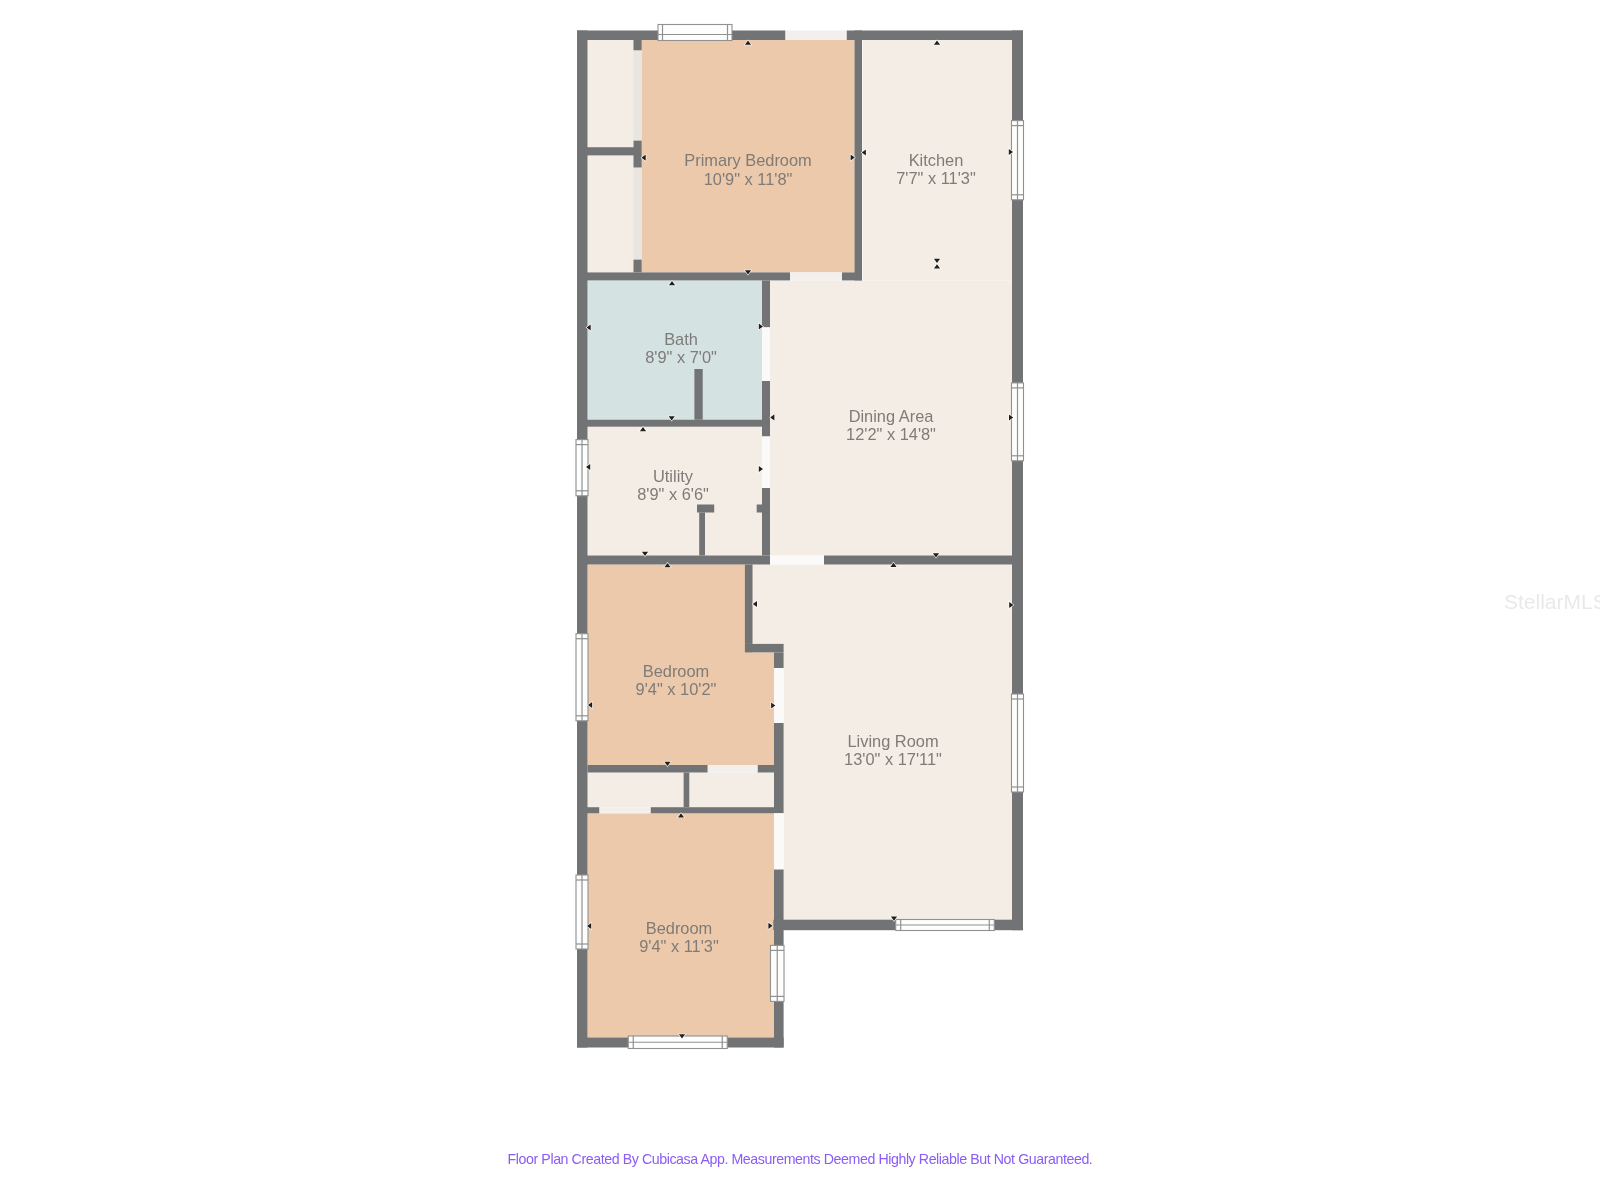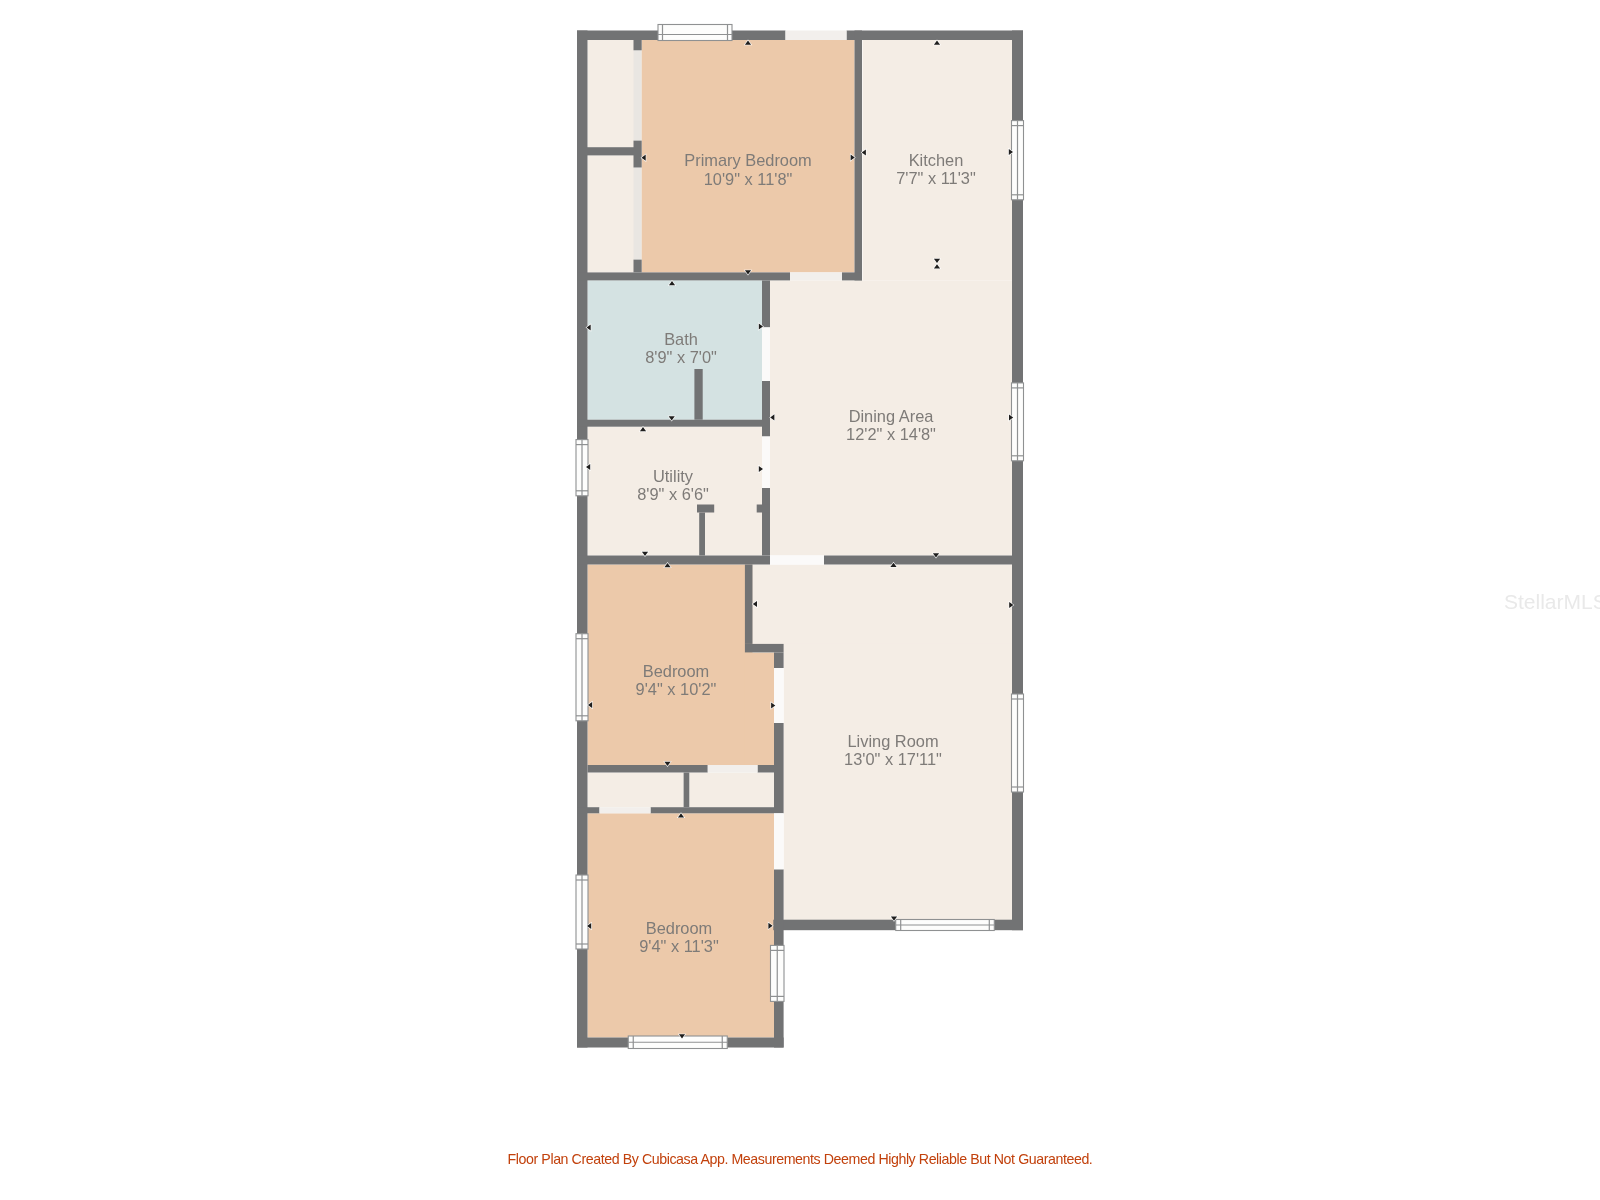--- a/index.html
+++ b/index.html
@@ -1,18 +1,18 @@
 <!DOCTYPE html>
 <html><head>
 <meta charset="utf-8">
 <style>
   html,body { margin:0; padding:0; background:#ffffff; width:1600px; height:1200px; overflow:hidden; }
   * { font-family: "Liberation Sans", sans-serif; }
   .caption { position:absolute; left:0; top:1152px; width:1600px; text-align:center;
-             font-size:14.2px; letter-spacing:-0.42px; color:#c2410c; line-height:1; }
+             font-size:14.2px; letter-spacing:-0.42px; color:#8b5cf6; line-height:1; }
   .wm { position:absolute; left:1504px; top:591px; font-size:21px; color:#e9e9e9; filter:blur(0.4px); line-height:1; }
 </style>
 </head>
 <body>
 <svg width="1600" height="1200" viewBox="0 0 1600 1200" style="position:absolute;left:0;top:0">
 <rect x="587.5" y="40" width="46.5" height="107.2" fill="#f4ede5"></rect>
 <rect x="587.5" y="155.4" width="46.5" height="117.0" fill="#f4ede5"></rect>
 <rect x="633.5" y="50.3" width="8.2" height="90.3" fill="#e9e6e2"></rect>
 <rect x="633.5" y="167.5" width="8.2" height="92.1" fill="#e9e6e2"></rect>
 <rect x="641.7" y="40" width="212.8" height="232.4" fill="#ecc9aa"></rect>

